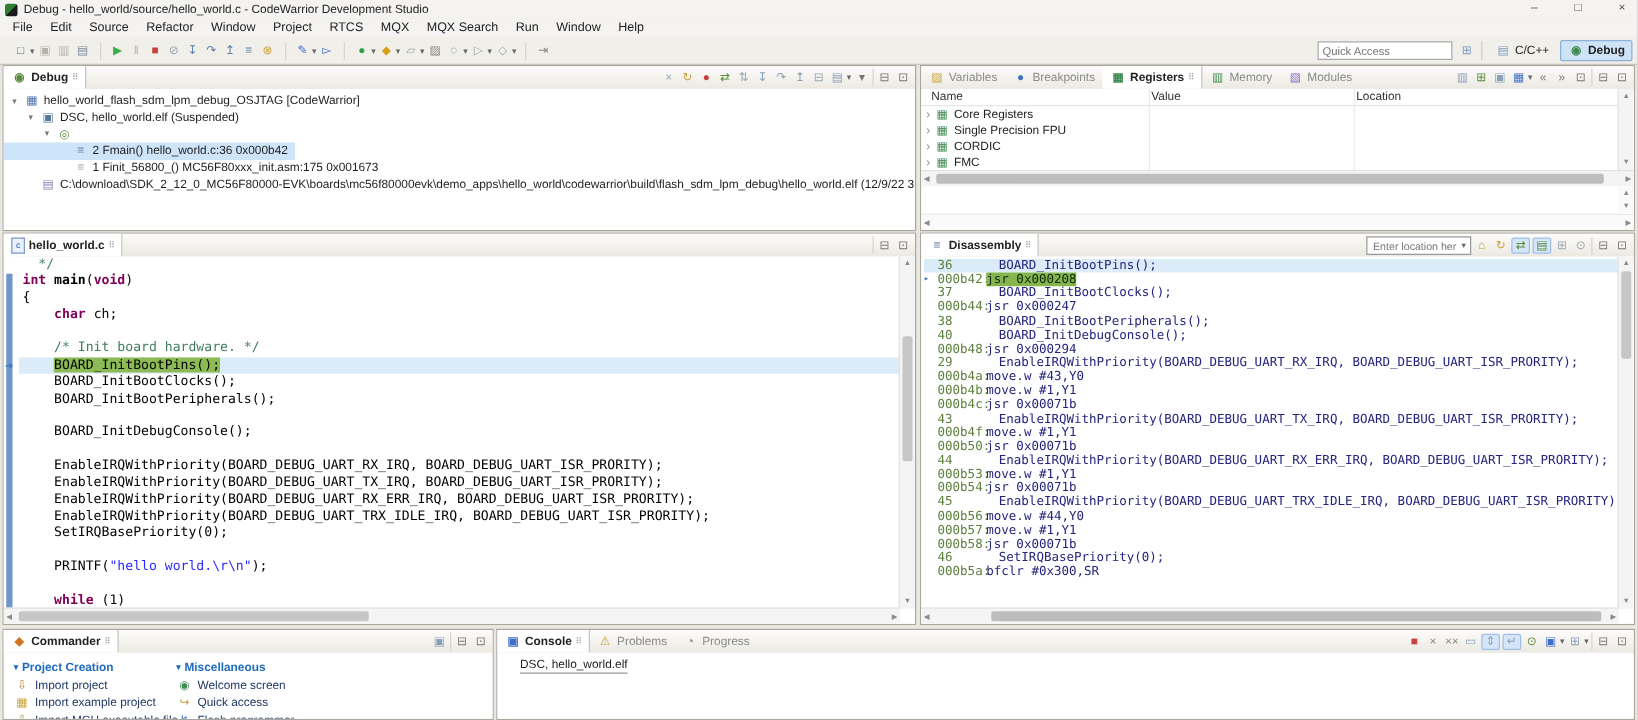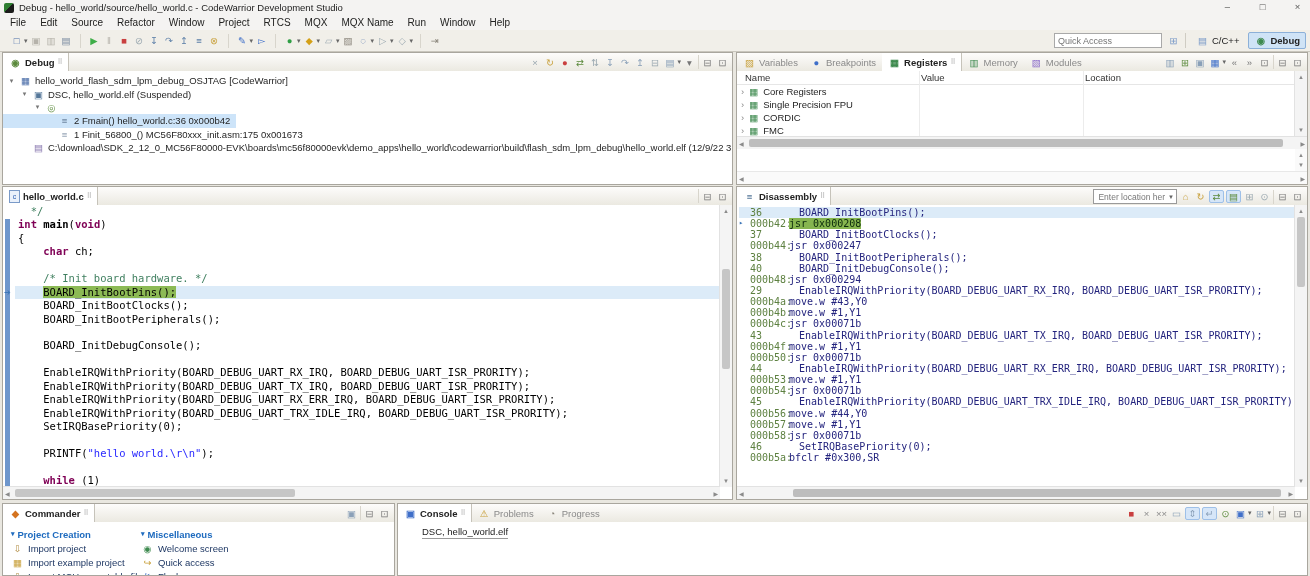--- a/index.html
+++ b/index.html
@@ -83,21 +83,21 @@
   .dtext.srcp{padding-left:10px;}
   .chip{background:#86b54f;color:#0b2a0b;}
   .dmark{position:absolute;left:0;top:0;color:#3d76b8;font-size:7px;}
   .combo{display:inline-flex;align-items:center;border:1px solid #9a9a9a;background:#fff;height:13px;
          font-size:8.5px;color:#777;padding:0 2px 0 4px;gap:3px;}
   
   .cmdcol{position:absolute;top:5px;}
   .cmdhead{color:#1e6bbf;font-weight:bold;font-size:9.5px;height:14px;display:flex;align-items:center;gap:3px;}
   .cmdhead .exp{font-size:7px;color:#1e6bbf;}
   .cmditem{height:14px;display:flex;align-items:center;gap:4px;font-size:9.5px;color:#1f3864;}
-  .consoletext{position:absolute;left:24px;top:4px;font-size:9.5px;color:#222;
+  .consoletext{position:absolute;left:18px;top:4px;font-size:9.5px;color:#222;
                border-bottom:1px solid #9a9a9a;padding-bottom:1px;}
 </style>
 </head>
 <body>
 
 <div id="win">
 
   <div class="titlebar">
     <span class="cwicon"></span>
     <span class="title">Debug - hello_world/source/hello_world.c - CodeWarrior Development Studio</span>
@@ -110,21 +110,21 @@
 
   <div class="menubar" id="menubar">
       <span class="menu-item">File</span>
       <span class="menu-item">Edit</span>
       <span class="menu-item">Source</span>
       <span class="menu-item">Refactor</span>
       <span class="menu-item">Window</span>
       <span class="menu-item">Project</span>
       <span class="menu-item">RTCS</span>
       <span class="menu-item">MQX</span>
-      <span class="menu-item">MQX Name</span>
+      <span class="menu-item">MQX Search</span>
       <span class="menu-item">Run</span>
       <span class="menu-item">Window</span>
       <span class="menu-item">Help</span>
     </div>
 
   <div class="toolbar">
     <span id="tbgroups" style="display:inline-flex;align-items:center;">
         <span class="tgroup">
           <span class="gicon" style="color: rgb(74, 109, 168);">□</span>
           <span class="caret">▾</span>

